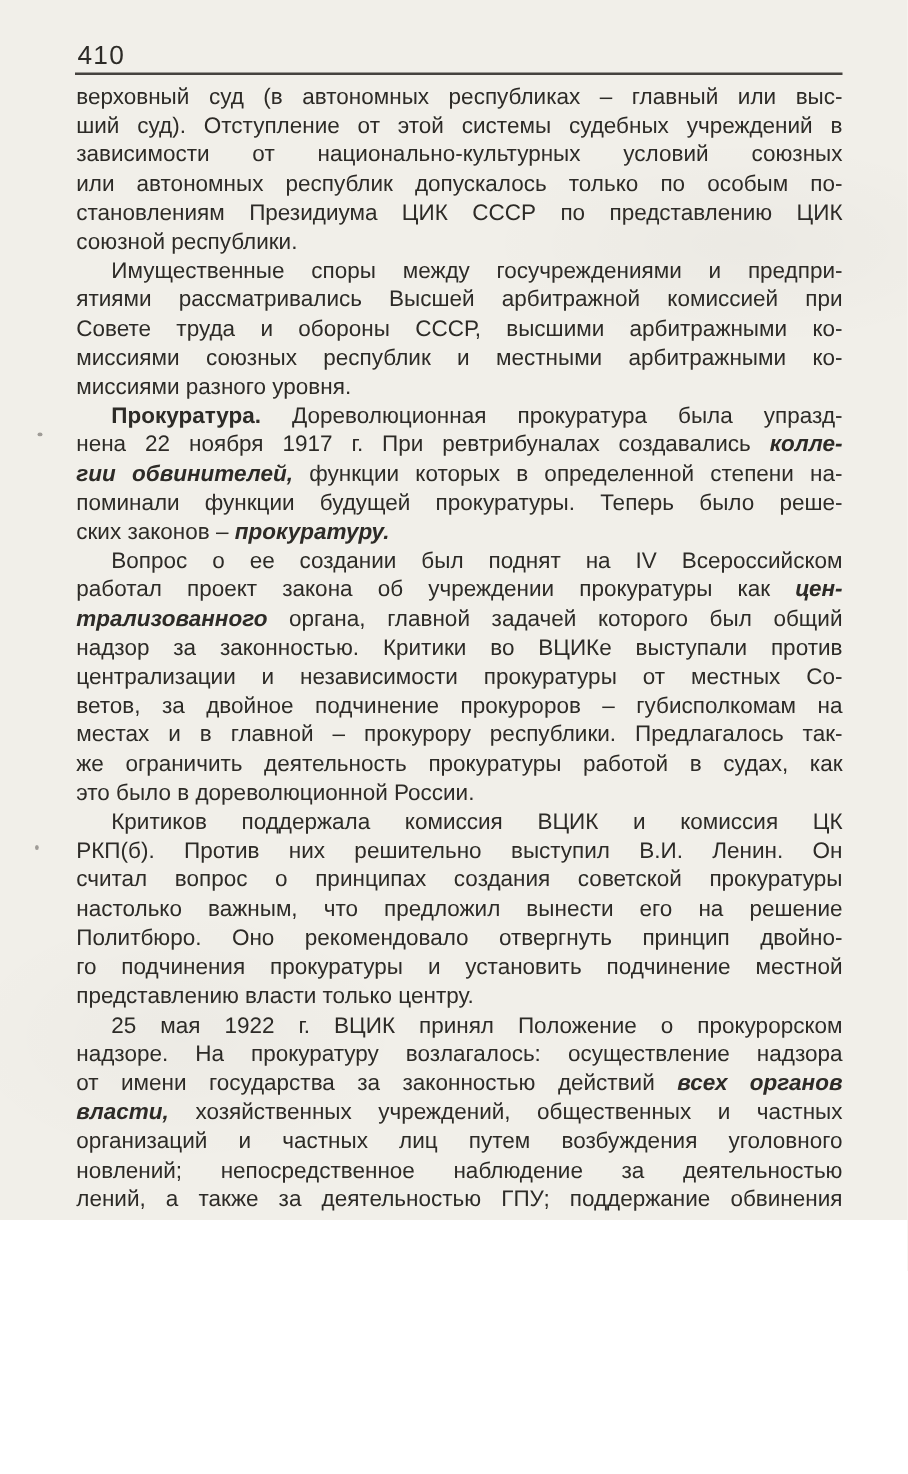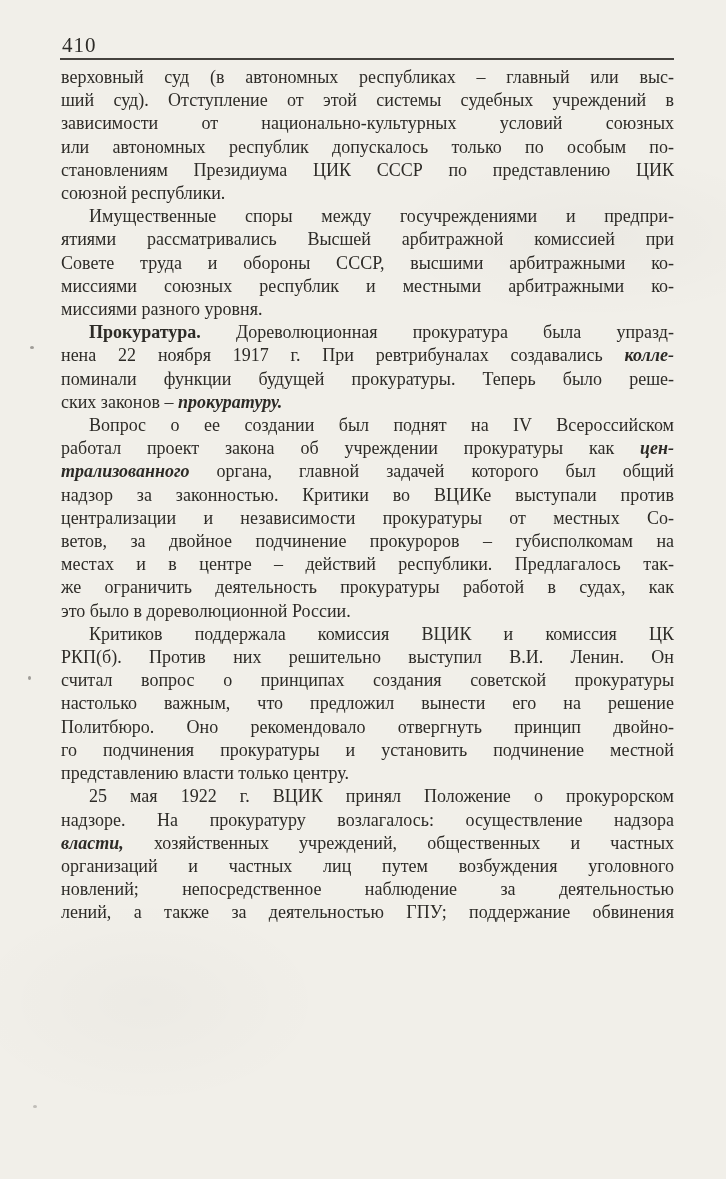--- a/index.html
+++ b/index.html
@@ -2,23 +2,23 @@
 <html><head>
 <meta charset="utf-8">
 <style>
   html, body {
     margin: 0;
     padding: 0;
   }
   .page {
     position: relative;
     width: 726px;
-    height: 1179px;
+    height: 976px;
     overflow: hidden;
-    font-family: Liberation Serif, serif;
+    font-family: Liberation Sans, sans-serif;
     background:
       radial-gradient(ellipse 300px 120px at 82% 20%, rgba(0,0,0,0.025), rgba(0,0,0,0) 70%),
       radial-gradient(ellipse 260px 150px at 20% 85%, rgba(0,0,0,0.02), rgba(0,0,0,0) 70%),
       #f1efe9;
   }
   .page-number {
     position: absolute;
     left: 62px;
     top: 33px;
     font-size: 21px;
@@ -80,46 +80,48 @@
       <div class="para">
         <div class="line j ind"><span class="n">Имущественные споры между госучреждениями и предпри-</span></div>
         <div class="line j"><span class="n">ятиями рассматривались Высшей арбитражной комиссией при</span></div>
         <div class="line j"><span class="n">Совете труда и обороны СССР, высшими арбитражными ко-</span></div>
         <div class="line j"><span class="n">миссиями союзных республик и местными арбитражными ко-</span></div>
         <div class="line"><span class="n">миссиями разного уровня.</span></div>
       </div>
       <div class="para">
         <div class="line j ind"><span class="b">Прокуратура. </span><span class="n">Дореволюционная прокуратура была упразд-</span></div>
         <div class="line j"><span class="n">нена 22 ноября 1917 г. При ревтрибуналах создавались </span><span class="bi">колле-</span></div>
+        <div class="line j"><span class="bi">гии обвинителей, </span><span class="n">функции которых в определенной степени на-</span></div>
         <div class="line j"><span class="n">поминали функции будущей прокуратуры. Теперь было реше-</span></div>
         <div class="line"><span class="n">ских законов – </span><span class="bi">прокуратуру.</span></div>
       </div>
       <div class="para">
         <div class="line j ind"><span class="n">Вопрос о ее создании был поднят на IV Всероссийском</span></div>
         <div class="line j"><span class="n">работал проект закона об учреждении прокуратуры как </span><span class="bi">цен-</span></div>
         <div class="line j"><span class="bi">трализованного </span><span class="n">органа, главной задачей которого был общий</span></div>
         <div class="line j"><span class="n">надзор за законностью. Критики во ВЦИКе выступали против</span></div>
         <div class="line j"><span class="n">централизации и независимости прокуратуры от местных Со-</span></div>
         <div class="line j"><span class="n">ветов, за двойное подчинение прокуроров – губисполкомам на</span></div>
-        <div class="line j"><span class="n">местах и в центре – действий республики. Предлагалось так-</span></div>
+        <div class="line j"><span class="n">местах и в главной – прокурору республики. Предлагалось так-</span></div>
         <div class="line j"><span class="n">же ограничить деятельность прокуратуры работой в судах, как</span></div>
         <div class="line"><span class="n">это было в дореволюционной России.</span></div>
       </div>
       <div class="para">
         <div class="line j ind"><span class="n">Критиков поддержала комиссия ВЦИК и комиссия ЦК</span></div>
         <div class="line j"><span class="n">РКП(б). Против них решительно выступил В.И. Ленин. Он</span></div>
         <div class="line j"><span class="n">считал вопрос о принципах создания советской прокуратуры</span></div>
         <div class="line j"><span class="n">настолько важным, что предложил вынести его на решение</span></div>
         <div class="line j"><span class="n">Политбюро. Оно рекомендовало отвергнуть принцип двойно-</span></div>
         <div class="line j"><span class="n">го подчинения прокуратуры и установить подчинение местной</span></div>
         <div class="line"><span class="n">представлению власти только центру.</span></div>
       </div>
       <div class="para">
         <div class="line j ind"><span class="n">25 мая 1922 г. ВЦИК принял Положение о прокурорском</span></div>
         <div class="line j"><span class="n">надзоре. На прокуратуру возлагалось: осуществление надзора</span></div>
+        <div class="line j"><span class="n">от имени государства за законностью действий </span><span class="bi">всех органов</span></div>
         <div class="line j"><span class="bi">власти, </span><span class="n">хозяйственных учреждений, общественных и частных</span></div>
         <div class="line j"><span class="n">организаций и частных лиц путем возбуждения уголовного</span></div>
         <div class="line j"><span class="n">новлений; непосредственное наблюдение за деятельностью</span></div>
         <div class="line j"><span class="n">лений, а также за деятельностью ГПУ; поддержание обвинения</span></div>
       </div>
     </div>
   <div class="speck s1"></div>
   <div class="speck s2"></div>
   <div class="speck s3"></div>
 </div>

